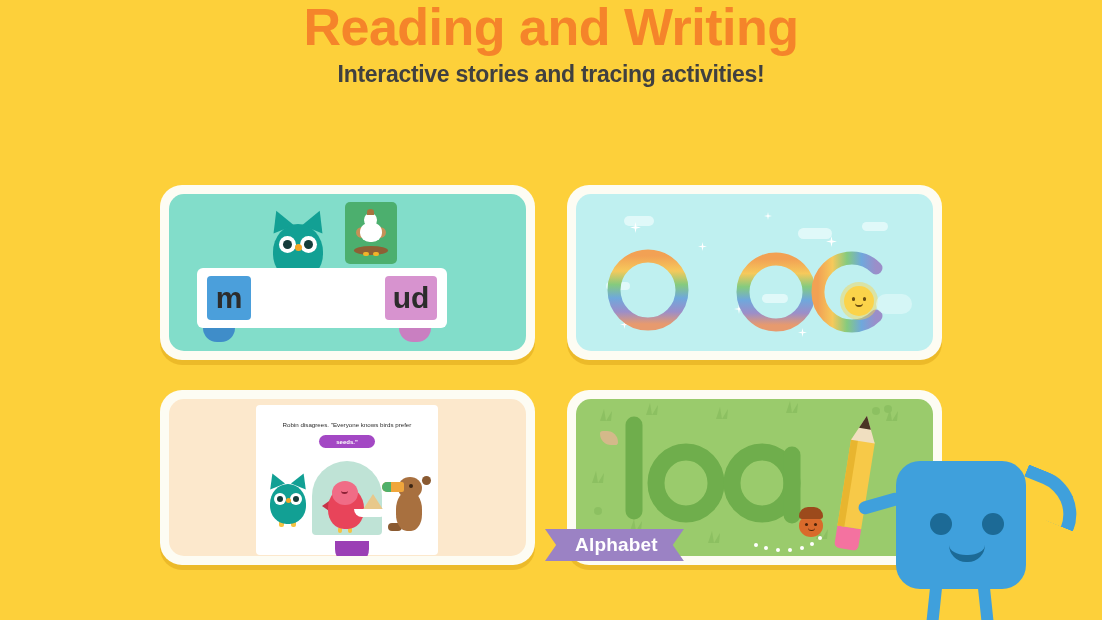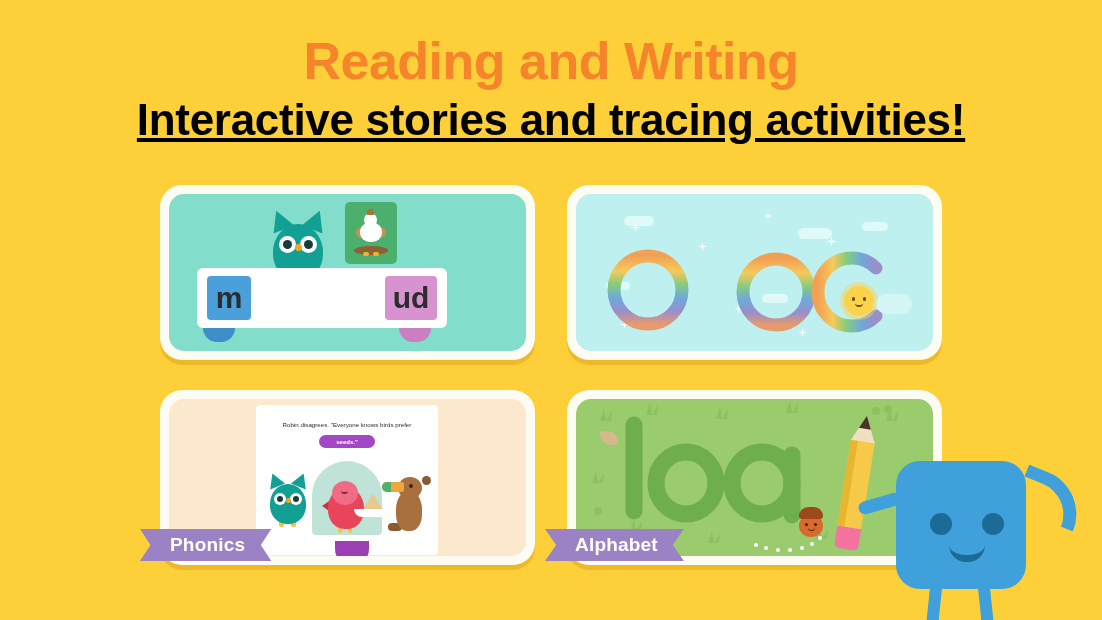--- a/index.html
+++ b/index.html
@@ -5,28 +5,28 @@
 <style>
   * { margin:0; padding:0; box-sizing:border-box; }
   html,body { width:1102px; height:620px; overflow:hidden; }
   body {
     background:#FDD03A;
     font-family:"Liberation Sans", sans-serif;
     position:relative;
   }
 
   
-  .header { width:100%; text-align:center; padding-top:34px; }
+  .header { width:100%; text-align:center; }
   .title {
     font-size:52px; font-weight:bold; color:#F5842A;
     letter-spacing:-0.5px; line-height:1.05;
   }
   .subtitle {
-    font-size:44px; font-weight:bold; color:#000000;
-    letter-spacing:-0.3px; margin-top:6px;text-decoration:underline;
+    font-size:23px; font-weight:bold; color:#404040;
+    letter-spacing:-0.3px; margin-top:6px;
   }
 
   
   .grid { position:absolute; left:0; top:185px; width:100%; height:400px; }
 
   .card {
     position:absolute; width:375px; height:175px;
     background:#FDFCF3;
     border-radius:22px;
     padding:9px;
@@ -378,21 +378,20 @@
       <div class="nub nub-blue"></div>
       <div class="nub nub-pink"></div>
 
       <div class="word-bar">
         <div class="tile tile-m">m</div>
         <div class="tile tile-ud">ud</div>
       </div>
 
     </div>
   </div>
-  <div class="ribbon rib-phonics">Phonics</div>
 
   <div class="card card-alphabet">
     <div class="card-inner inner-cyan">
       <div class="abc">
 
         <div class="cloud" style="left:48px;top:22px;width:30px;height:10px;"></div>
         <div class="cloud" style="left:222px;top:34px;width:34px;height:11px;"></div>
         <div class="cloud" style="left:286px;top:28px;width:26px;height:9px;"></div>
         <div class="cloud" style="left:30px;top:88px;width:24px;height:8px;"></div>
         <div class="cloud" style="left:186px;top:100px;width:26px;height:9px;"></div>

